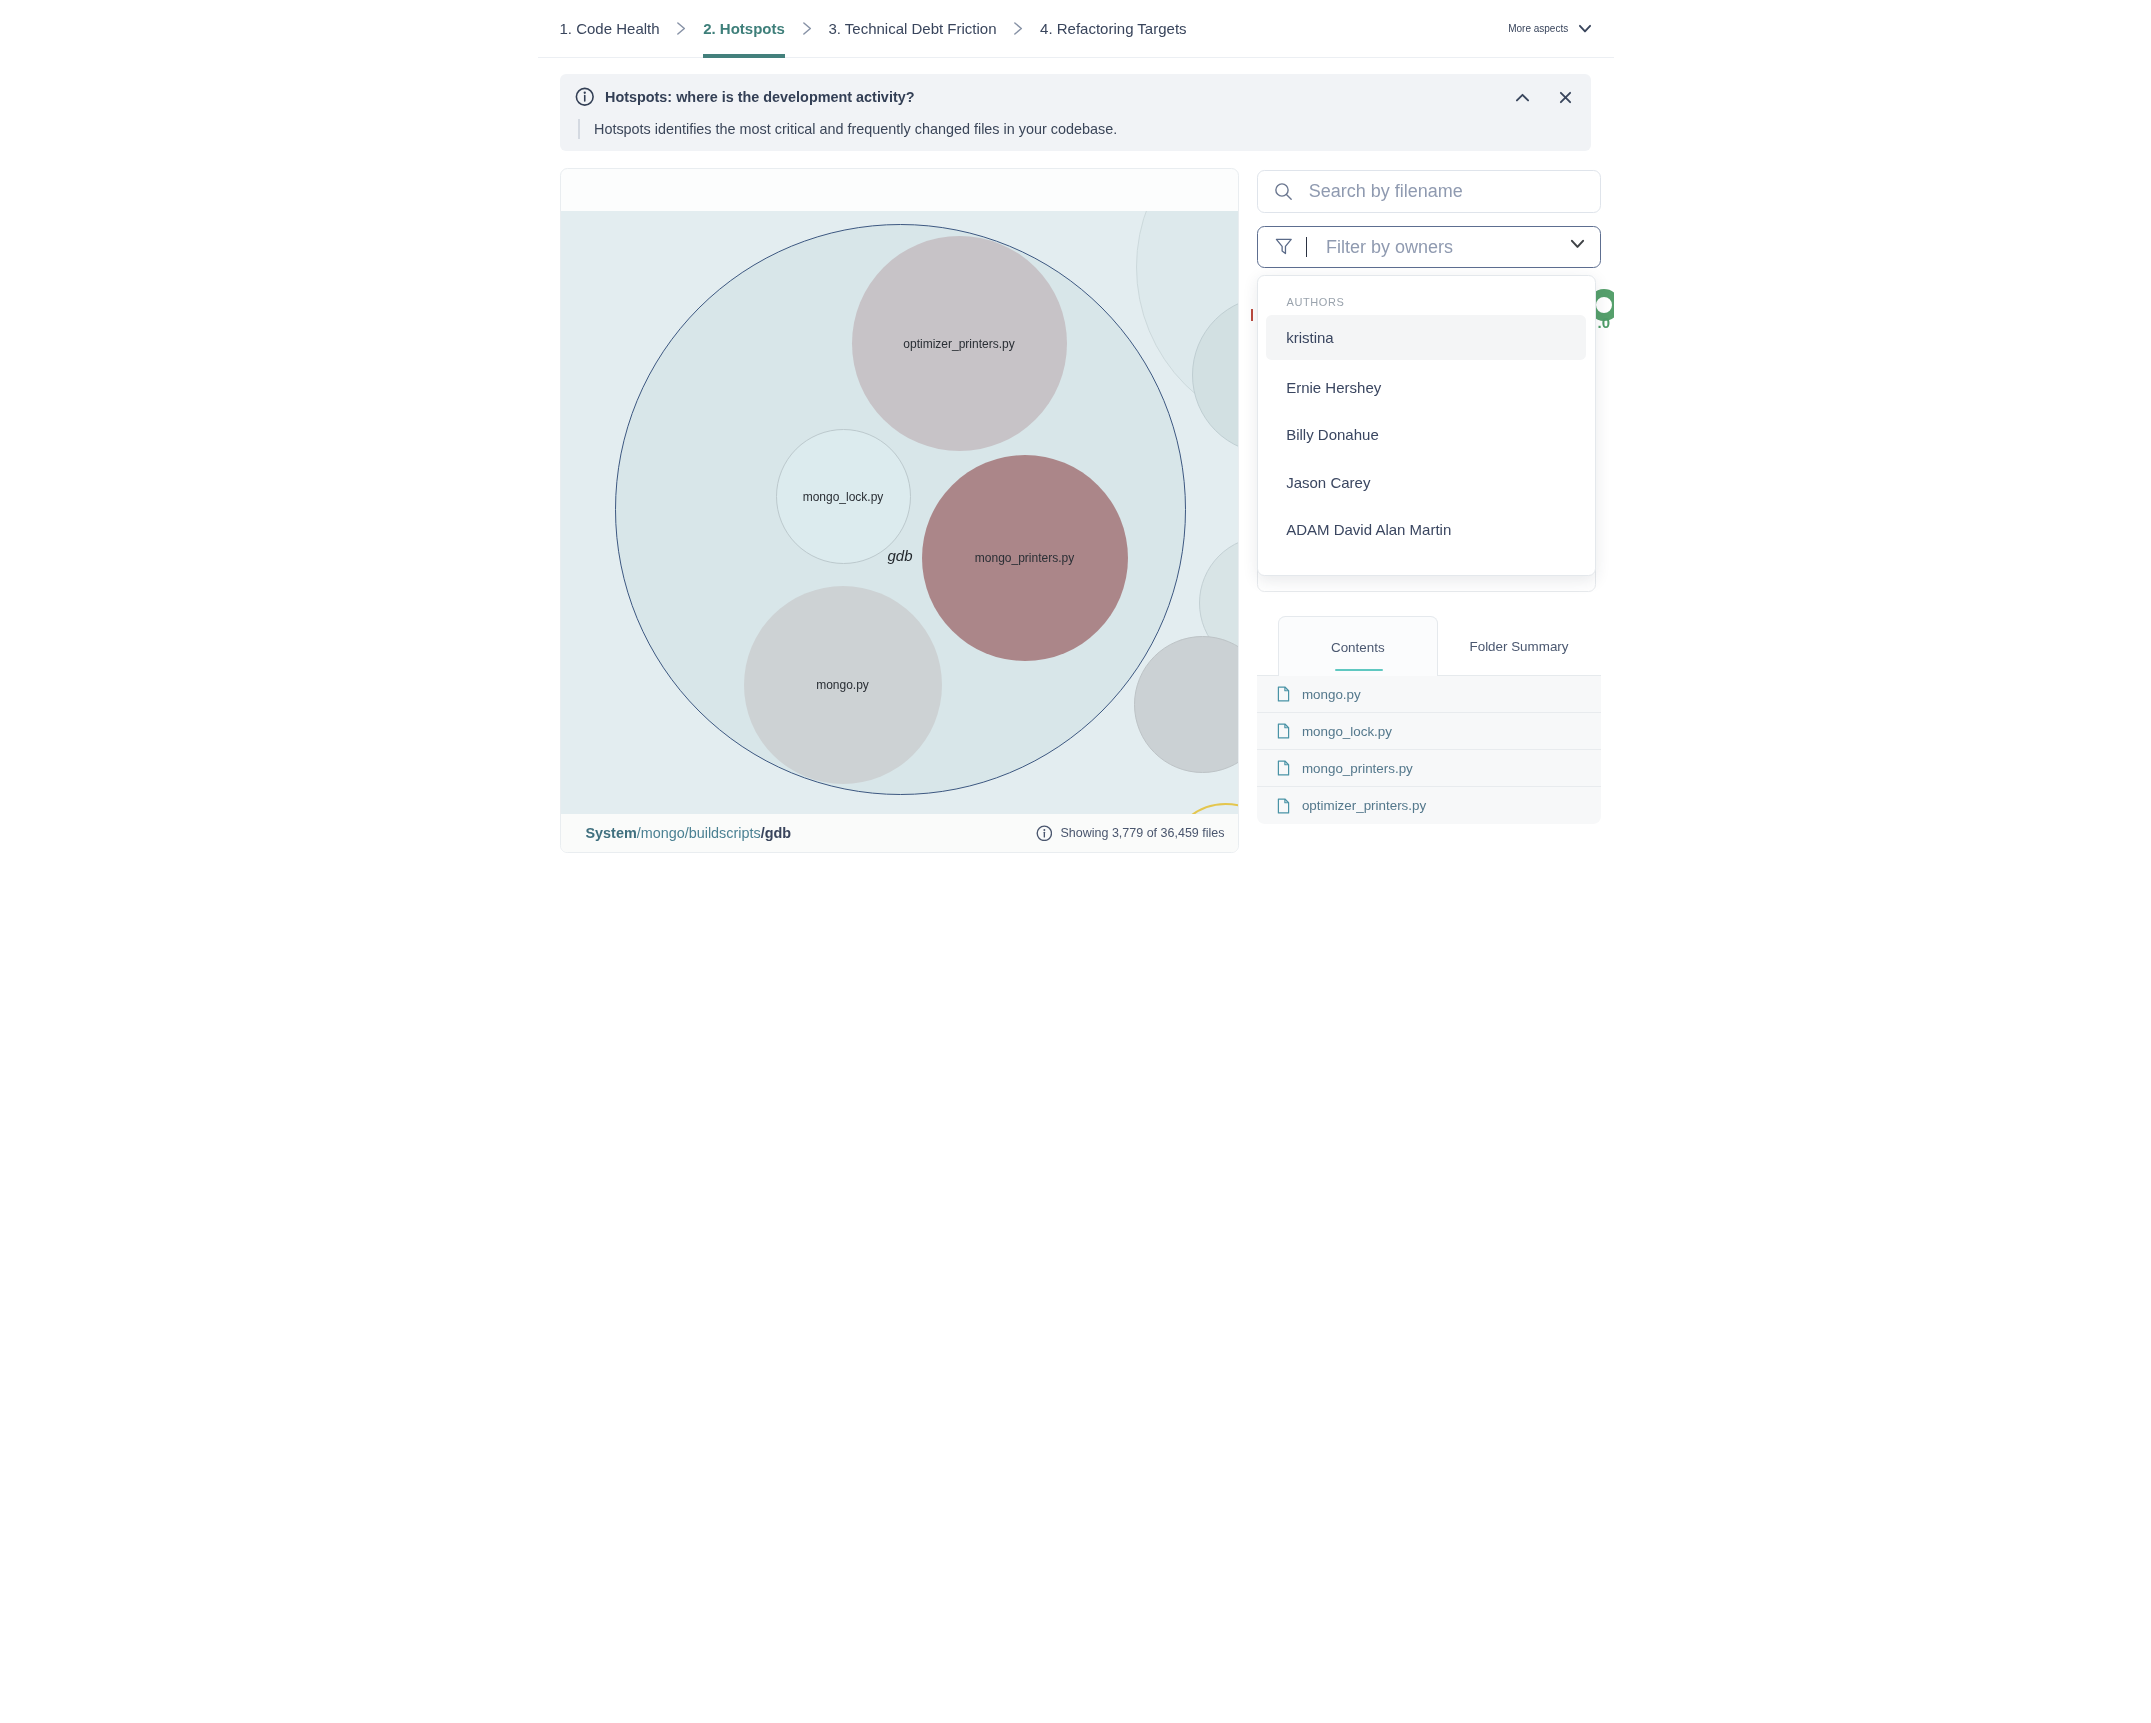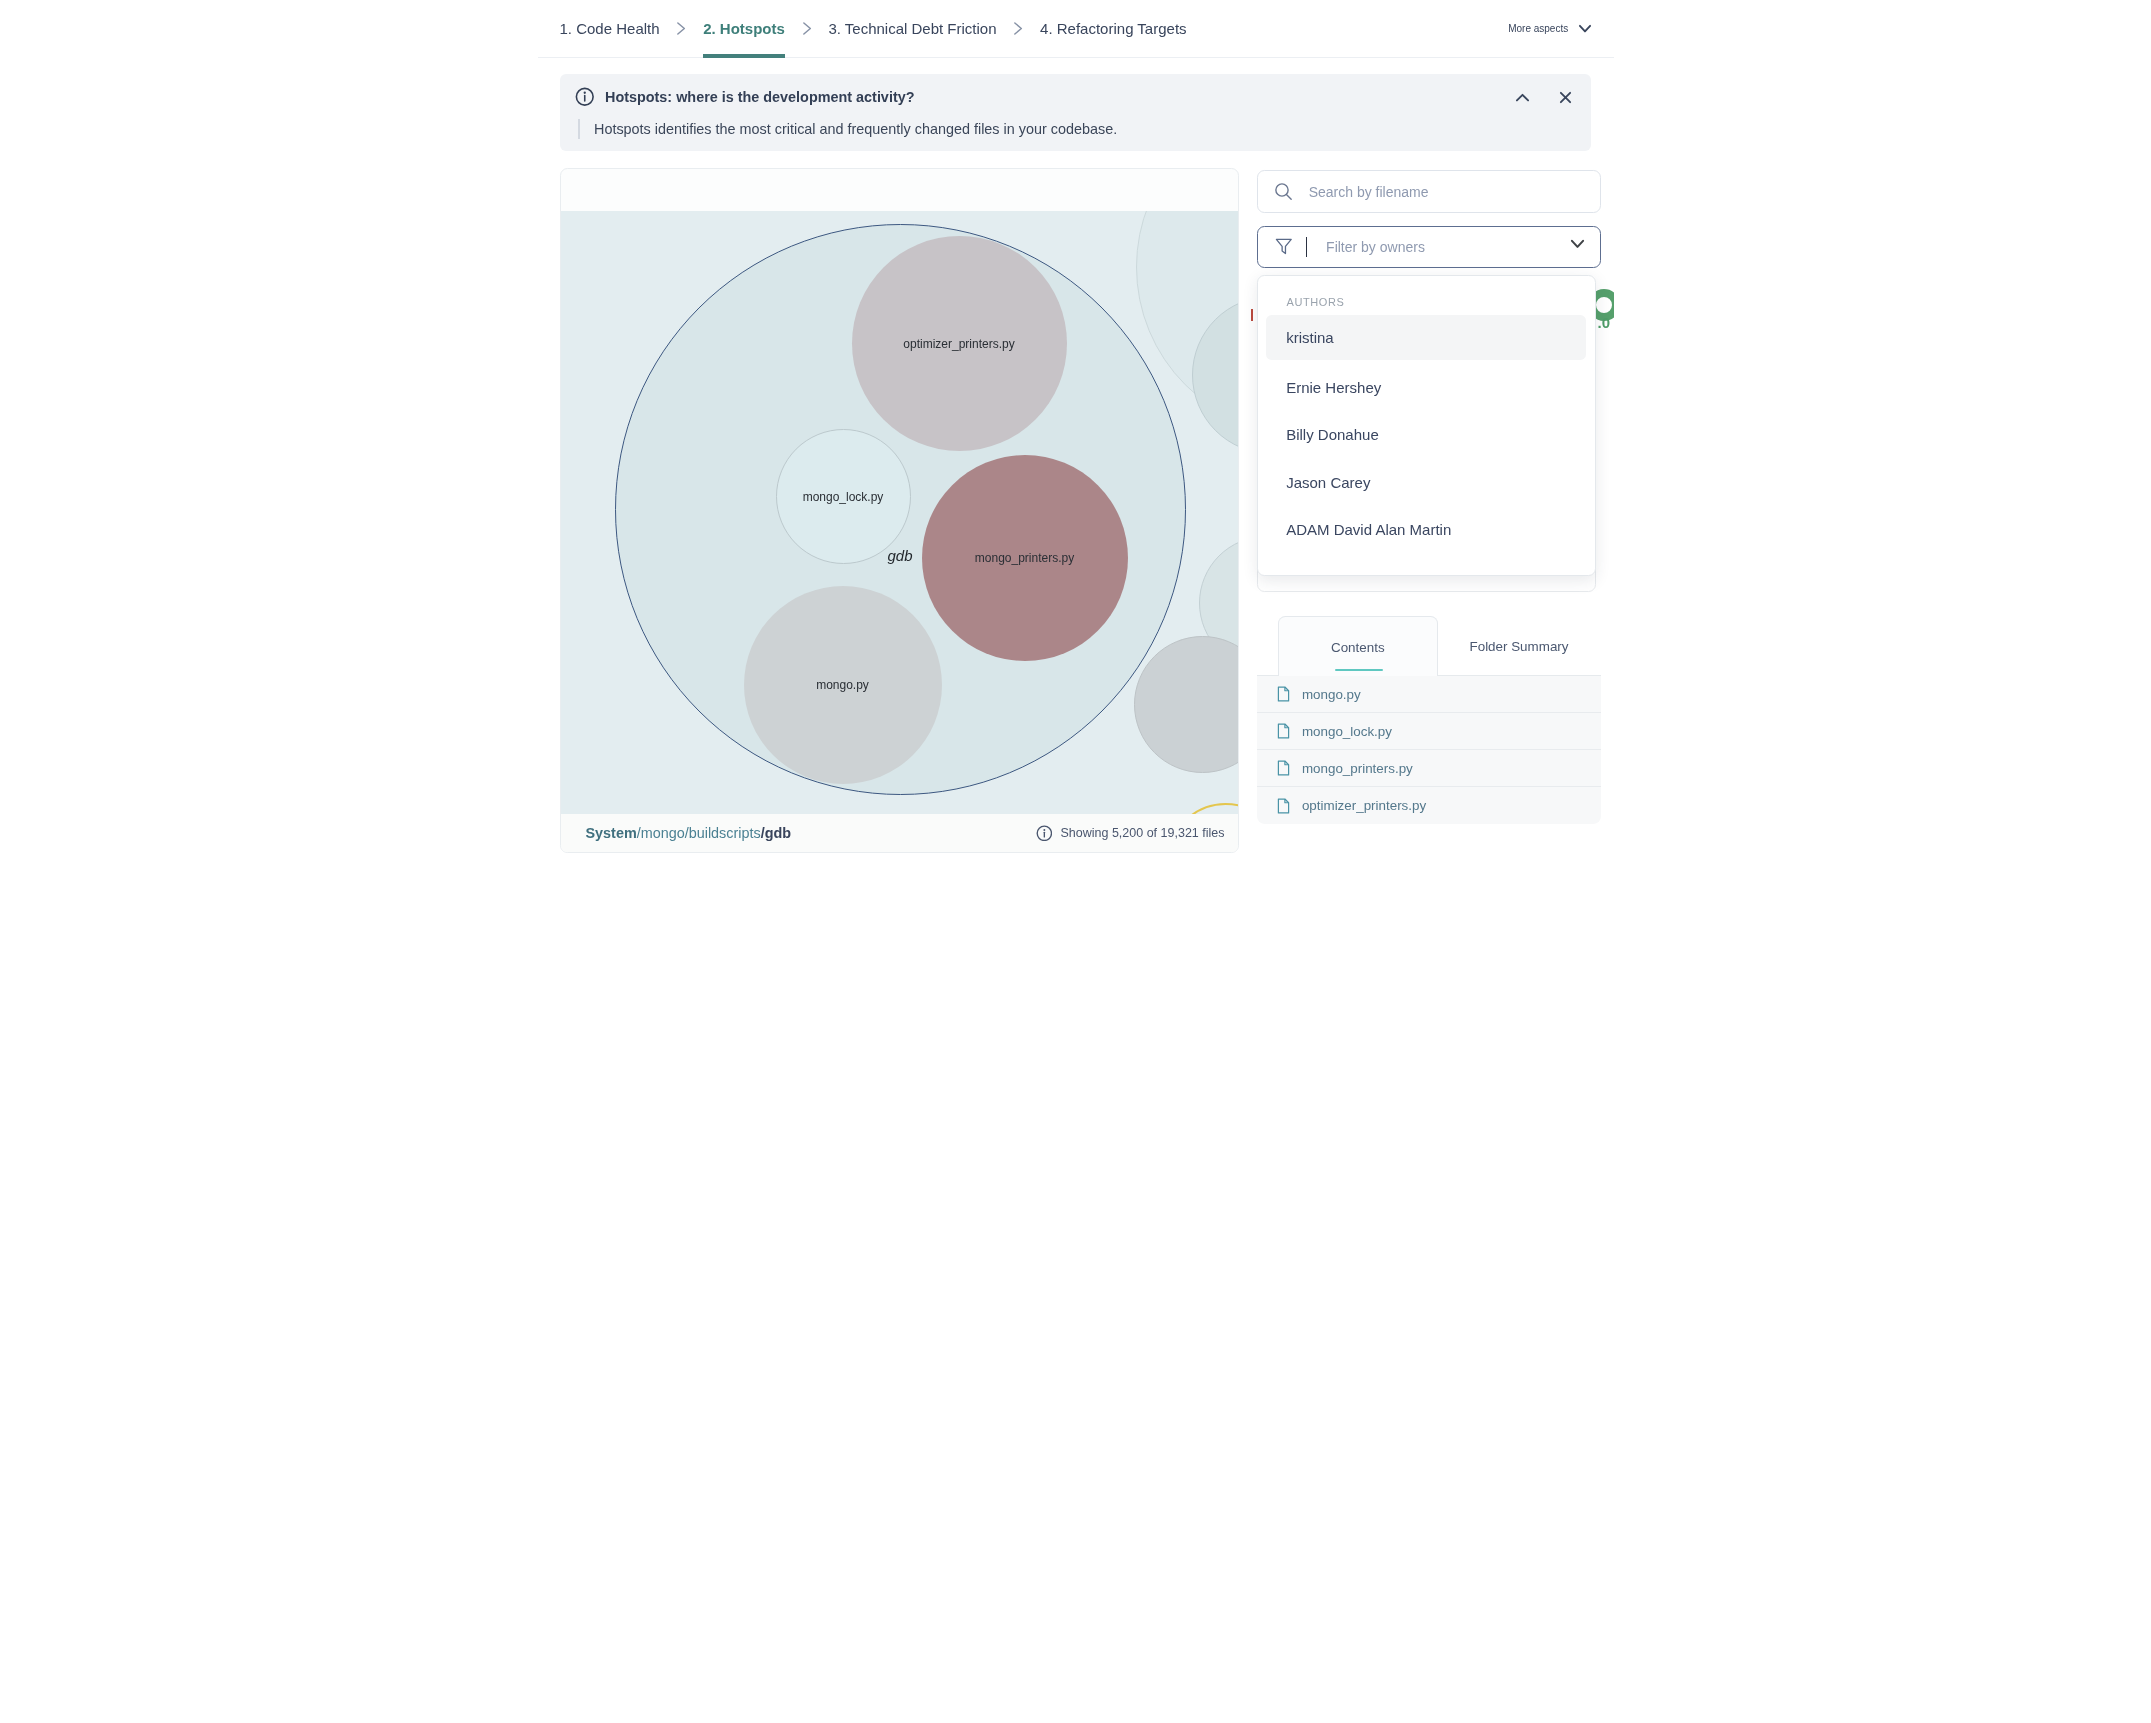--- a/index.html
+++ b/index.html
@@ -54,21 +54,21 @@
   .viz-footer { position:absolute; left:0; bottom:0; width:100%; height:38px; background:#fafbfa; display:flex; align-items:center; justify-content:space-between; padding:0 13px 0 25px; }
   .path { font-size:14.4px; white-space:nowrap; }
   .path-root { color:#40707f; font-weight:700; cursor:pointer; }
   .path-mid { color:#4b8193; cursor:pointer; }
   .path-cur { color:#39445c; font-weight:700; }
   .viz-status { display:flex; align-items:center; gap:8.3px; font-size:12.5px; color:#4a566e; }
 
   
   .search-box { position:absolute; left:719px; top:170px; width:344px; height:43px; border:0.9px solid #dfe4eb; border-radius:7.4px; background:#fff; display:flex; align-items:center; }
   .search-box .s-icon { margin-left:16.7px; }
-  .placeholder { font-size:14px; color:#8f9ab0; }
+  .placeholder { font-size:18px; color:#8f9ab0; }
   .search-ph { margin-left:15px; }
 
   .filter-box { position:absolute; left:719px; top:226px; width:344px; height:42px; border:1.4px solid #5d6e90; border-radius:7.4px; background:#fff; display:flex; align-items:center; }
   .filter-box .f-icon { margin-left:17.6px; }
   .caret { width:1.4px; height:20.4px; background:#2b3242; margin-left:13px; animation:blink 1.1s steps(1) infinite; }
   @keyframes blink { 50% { opacity:0; } }
   .filter-ph { margin-left:19px; }
   .filter-chevron { position:absolute; right:15px; top:12px; cursor:pointer; }
 
   
@@ -200,21 +200,21 @@
     <div class="viz-footer">
       <div class="path"><span class="path-root">System</span><span class="path-mid">/mongo/buildscripts</span><span class="path-cur">/gdb</span></div>
       <div class="viz-status">
         <span>
             <svg width="16.7" height="16.7" viewBox="0 0 21 21">
               <circle cx="10.5" cy="10.5" r="9" fill="none" stroke="#4a566e" stroke-width="1.7"></circle>
               <circle cx="10.5" cy="6.2" r="1.25" fill="#4a566e"></circle>
               <path d="M10.5 9.2 V15" stroke="#4a566e" stroke-width="1.7" stroke-linecap="round"></path>
             </svg>
           </span>
-        <span>Showing 5,200 of 19,321 files</span>
+        <span>Showing 3,779 of 36,459 files</span>
       </div>
     </div>
   </div>
 
   <div class="search-box">
     <span class="s-icon">
         <svg width="19.5" height="19.5" viewBox="0 0 21 21">
           <circle cx="8.6" cy="8.6" r="6.6" fill="none" stroke="#6b7790" stroke-width="1.5"></circle>
           <path d="M13.4 13.4 L18.5 18.5" stroke="#6b7790" stroke-width="1.5" stroke-linecap="round"></path>
         </svg>

